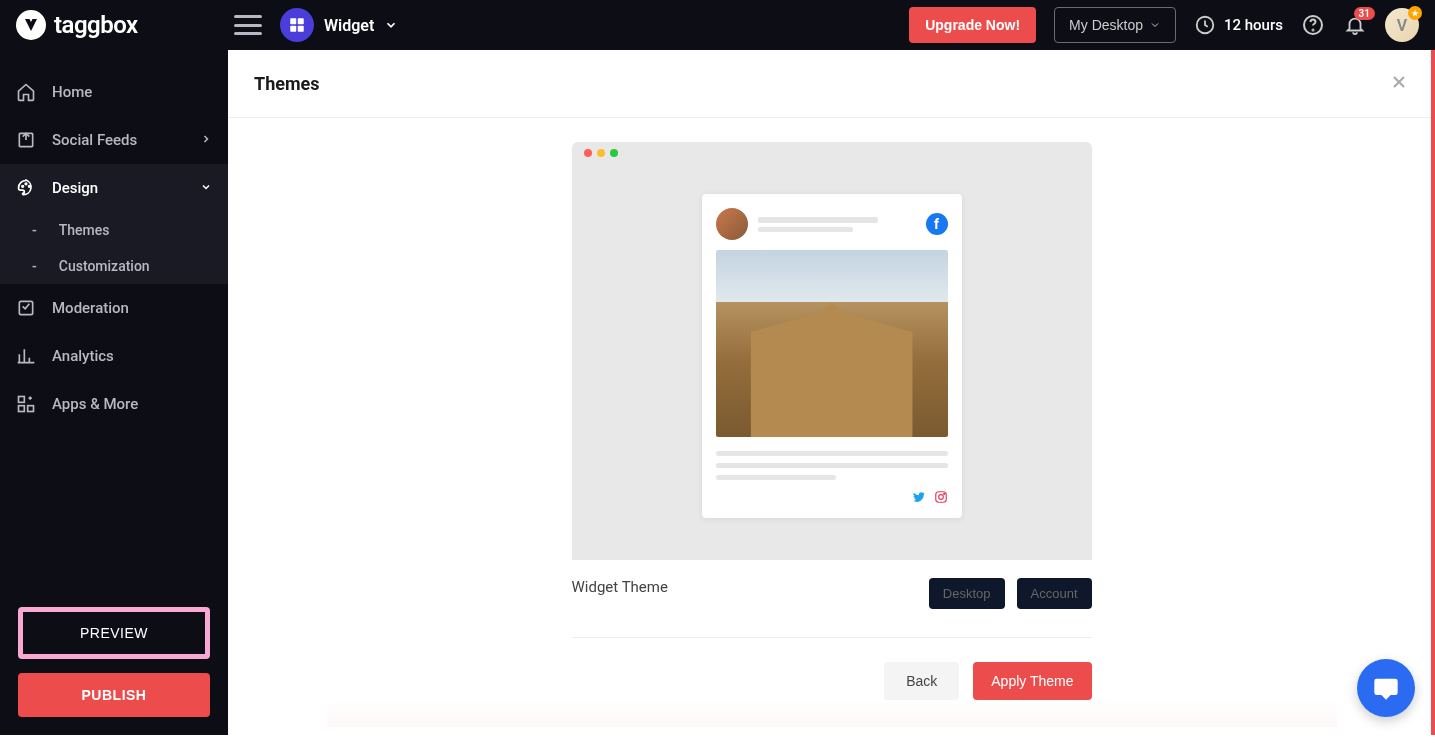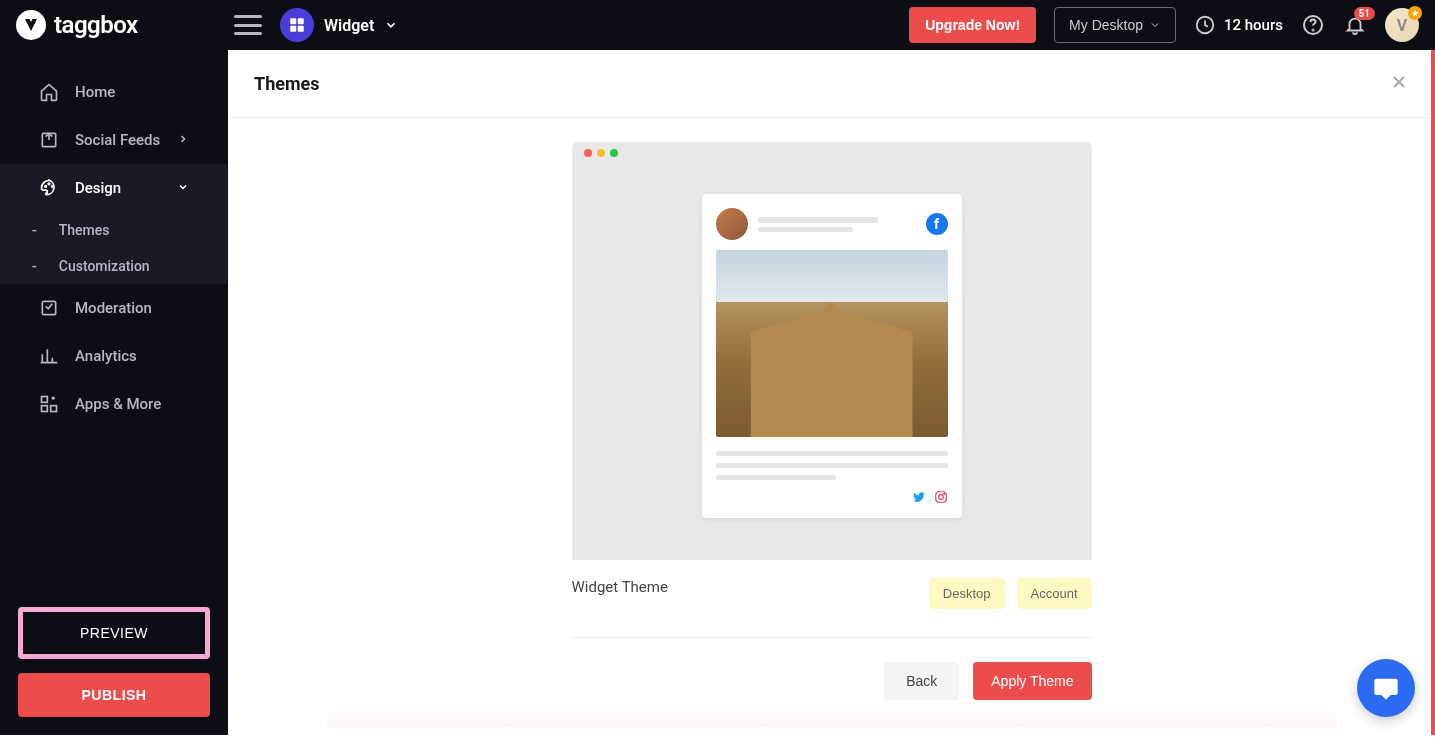--- a/index.html
+++ b/index.html
@@ -22,21 +22,21 @@
     .header-icon { width: 24px; height: 24px; display: flex; align-items: center; justify-content: center; cursor: pointer; position: relative; }
     .bell-badge { position: absolute; top: -6px; right: -8px; background: #ed4c4c; color: #fff; font-size: 10px; font-weight: 600; border-radius: 10px; padding: 1px 5px; min-width: 18px; text-align: center; }
     .avatar { width: 34px; height: 34px; border-radius: 50%; background: linear-gradient(135deg, #f5e8d0 0%, #e8d5b0 100%); display: flex; align-items: center; justify-content: center; font-weight: 600; color: #888; position: relative; cursor: pointer; }
     .avatar-star { position: absolute; top: -2px; right: -3px; width: 14px; height: 14px; background: #ffa500; border-radius: 50%; display: flex; align-items: center; justify-content: center; font-size: 8px; color: #fff; }
     
     
     .layout { display: flex; height: calc(746px - 61px); }
     
     
     .sidebar { width: 228px; background: #0d0d15; display: flex; flex-direction: column; padding-top: 18px; }
-    .nav-item { display: flex; align-items: center; gap: 16px; padding: 14px 39px; color: #b8b8c5; font-size: 15px; font-weight: 500; cursor: pointer; position: relative; }
+    .nav-item { display: flex; align-items: center; gap: 16px; padding: 14px 16px; color: #b8b8c5; font-size: 15px; font-weight: 500; cursor: pointer; position: relative; }
     .nav-item.active { background: #1a1a24; color: #fff; }
     .nav-item .nav-icon { width: 20px; height: 20px; display: flex; align-items: center; justify-content: center; flex-shrink: 0; }
     .nav-item .chevron { margin-left: auto; }
     .sub-item { display: flex; align-items: center; gap: 12px; padding: 10px 22px 10px 56px; color: #b8b8c5; font-size: 14px; font-weight: 500; cursor: pointer; background: #1a1a24; }
     .sub-dash { color: #b8b8c5; margin-left: -24px; margin-right: 10px; }
     .sidebar-footer { margin-top: auto; padding: 18px; display: flex; flex-direction: column; gap: 14px; }
     .preview-btn { background: transparent; border: 5px solid #f9a8d4; color: #fff; padding: 13px; border-radius: 4px; font-size: 14px; font-weight: 400; letter-spacing: 0.5px; cursor: pointer; }
     .publish-btn { background: #ed4c4c; border: none; color: #fff; padding: 14px; border-radius: 4px; font-size: 14px; font-weight: 600; letter-spacing: 0.5px; cursor: pointer; }
     
     
@@ -70,21 +70,21 @@
     .text-line { background: #e5e5e5; border-radius: 2px; height: 5px; }
     .tl-1 { width: 100%; }
     .tl-2 { width: 100%; }
     .tl-3 { width: 52%; }
     .card-footer-icons { display: flex; justify-content: flex-end; gap: 8px; }
     .sm-icon { width: 14px; height: 14px; }
     
     .theme-info-row { display: flex; align-items: flex-start; margin-top: 18px; width: 520px; }
     .theme-name { font-size: 15px; color: #444; }
     .device-tabs { margin-left: auto; display: flex; gap: 12px; }
-    .device-tab { background: #fef9c3; border: none; color: #666; padding: 8px 14px; border-radius: 4px; font-size: 13px; cursor: pointer; }
+    .device-tab { background: #0f172a; border: none; color: #666; padding: 8px 14px; border-radius: 4px; font-size: 13px; cursor: pointer; }
     .divider { width: 520px; height: 1px; background: #eee; margin-top: 28px; }
     .action-row { display: flex; justify-content: flex-end; gap: 14px; width: 520px; margin-top: 24px; }
     .back-btn { background: #f4f4f4; border: none; color: #444; padding: 11px 22px; border-radius: 4px; font-size: 14px; cursor: pointer; }
     .apply-btn { background: #ed4c4c; border: none; color: #fff; padding: 11px 18px; border-radius: 4px; font-size: 14px; font-weight: 500; cursor: pointer; }
     
     .offer-bubble { position: absolute; bottom: 8px; left: 50%; transform: translateX(-50%); width: 1010px; height: 28px; background: linear-gradient(to top, rgba(250,232,232,0.3), transparent); border-radius: 10px 10px 0 0; }
     
     .chat-fab { position: absolute; bottom: 18px; right: 20px; width: 58px; height: 58px; background: #2a6bf2; border-radius: 50%; display: flex; align-items: center; justify-content: center; cursor: pointer; box-shadow: 0 4px 12px rgba(0,0,0,0.2); }
   </style>
 </head>
@@ -137,21 +137,21 @@
       <svg width="24" height="24" viewBox="0 0 24 24" fill="none" stroke="#ccc" stroke-width="2">
           <circle cx="12" cy="12" r="9"></circle>
           <path d="M9.5 9a2.5 2.5 0 015 0c0 1.5-2.5 2-2.5 3.5"></path>
           <circle cx="12" cy="17" r="0.5" fill="#ccc"></circle>
         </svg>
     </div>
     <div class="header-icon">
       <svg width="22" height="22" viewBox="0 0 24 24" fill="none" stroke="#ccc" stroke-width="2">
           <path d="M18 16v-5a6 6 0 00-12 0v5l-2 2h16l-2-2zM10 20a2 2 0 004 0"></path>
         </svg>
-      <span class="bell-badge">51</span>
+      <span class="bell-badge">31</span>
     </div>
     <div class="avatar">
       <span>V</span>
       <span class="avatar-star">★</span>
     </div>
   </div>
 </div>
 
 <div class="layout">
 

